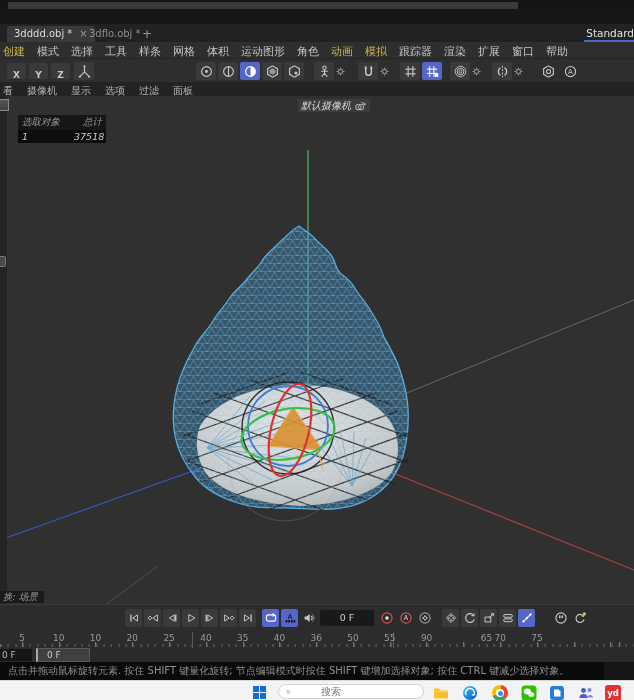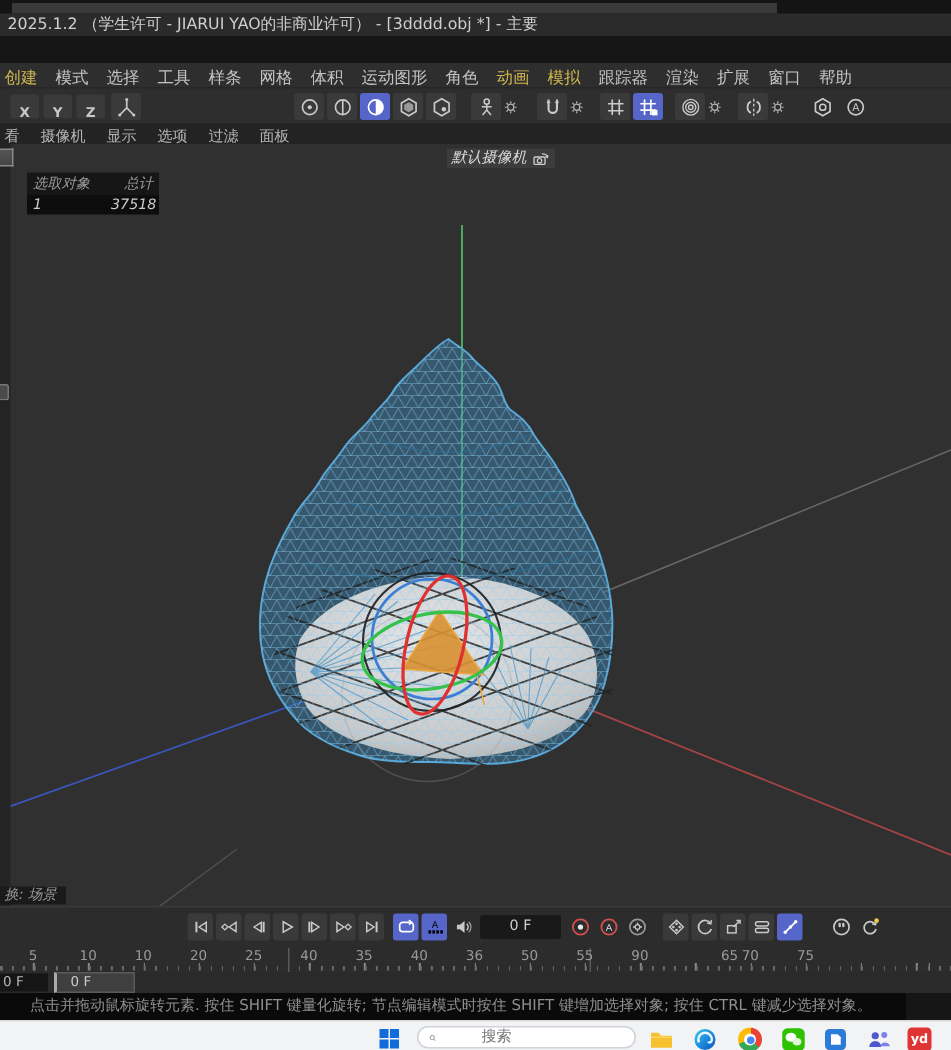--- a/index.html
+++ b/index.html
@@ -60,21 +60,21 @@
   #ruler{top:632px;left:0;width:634px;height:16px;background:#2c2c2c;}
   .rnum{position:absolute;top:1px;font-size:9px;color:#9a9a9a;transform:translateX(-50%);}
   #ticks1{position:absolute;top:12px;left:0;width:634px;height:3px;background-image:repeating-linear-gradient(90deg,#6a6a6a 0 1px,transparent 1px 7.357px);background-position-x:0.6px;}
   #ticks2{position:absolute;top:10px;left:0;width:634px;height:5px;background-image:repeating-linear-gradient(90deg,#8a8a8a 0 1px,transparent 1px 36.786px);background-position-x:-14.8px;}
   .marker{position:absolute;top:0;width:1px;height:16px;background:#5a5a5a;}
   
   #rangerow{top:648px;left:0;width:634px;height:14px;background:#2a2a2a;}
   #rangestart{position:absolute;left:0;top:1px;width:32px;height:12px;background:#151515;color:#b8b8b8;font-size:9px;line-height:12px;padding-left:2px;box-sizing:border-box;}
   #playhead{position:absolute;left:36px;top:0px;width:54px;height:14px;background:#3f3f3f;border:1px solid #5a5a5a;border-left:2px solid #aaaaaa;box-sizing:border-box;color:#cccccc;font-size:9px;line-height:12px;padding-left:9px;}
   
-  #statusbar{top:662px;left:0;width:604px;height:18px;background:#0a0a0a;color:#8f8f8f;font-size:10px;line-height:18px;padding-left:20px;box-sizing:border-box;white-space:nowrap;}
+  #statusbar{top:662px;left:0;width:604px;height:18px;background:#0a0a0a;color:#8f8f8f;font-size:10px;line-height:18px;padding-left:8px;box-sizing:border-box;white-space:nowrap;}
   
   #taskbar{top:680px;left:0;width:634px;height:20px;background:#f2f3f5;border-top:1px solid #d8d8d8;box-sizing:border-box;}
   .tk{position:absolute;top:4px;width:16px;height:16px;}
   #tk-search{position:absolute;left:278px;top:3px;width:146px;height:15px;background:#ffffff;border:1px solid #cfd2d8;border-radius:9px;display:flex;align-items:center;padding-left:7px;box-sizing:border-box;gap:4px;}
   #tk-search input{border:none;outline:none;background:transparent;font-size:10px;color:#666;width:100px;font-family:inherit;margin-left:24px;}
   #winlogo{position:absolute;left:253px;top:5px;width:13px;height:13px;display:grid;grid-template-columns:6px 6px;grid-template-rows:6px 6px;gap:1px;}
   #winlogo i{background:#0f6cda;display:block;}
   .ydbox{background:#e03434;border-radius:3px;color:#fff;font-size:8.5px;font-weight:bold;text-align:center;line-height:16px;}
 </style>
 </head>
@@ -307,24 +307,32 @@
       </symbol>
   </defs>
 </svg>
 
 <div id="screen">
 
   <div class="abs" id="topstrip">
       <div class="inner"></div>
     </div>
 
-  <div class="abs" id="titlebar">
-    <span>2025.1.2 （学生许可 - JIARUI YAO的非商业许可） - [3dddd.obj *] - 主要</span>
+
+  <div class="abs" id="tabbar">
+    <div class="tab active" style="left:7px;">
+      <span>3dddd.obj *</span><span class="close">×</span>
+    </div>
+    <div class="tab inactive" style="left:82px;">
+      <span>3dflo.obj *</span>
+    </div>
+    <div id="tab-add">+</div>
+    <div id="layout-sel">Standard</div>
+    <div id="layout-underline"></div>
   </div>
-
 
   <div class="abs" id="menubar"><span class="mi accent">创建</span><span class="mi">模式</span><span class="mi">选择</span><span class="mi">工具</span><span class="mi">样条</span><span class="mi">网格</span><span class="mi">体积</span><span class="mi">运动图形</span><span class="mi">角色</span><span class="mi accent">动画</span><span class="mi accent">模拟</span><span class="mi">跟踪器</span><span class="mi">渲染</span><span class="mi">扩展</span><span class="mi">窗口</span><span class="mi">帮助</span></div>
 
   <div class="abs" id="toolbar">
     <div class="axbtn" style="left:7px;"><span style="border-color:#c04848;">X</span></div>
     <div class="axbtn" style="left:29px;"><span style="border-color:#4aa84a;">Y</span></div>
     <div class="axbtn" style="left:51px;"><span style="border-color:#4878c8;">Z</span></div>
     <div class="tbx" style="left:74px;width:20px;">
         <svg class="tbic" style="color:#c9c9c9">
           <use href="#ic-axis3"></use>

